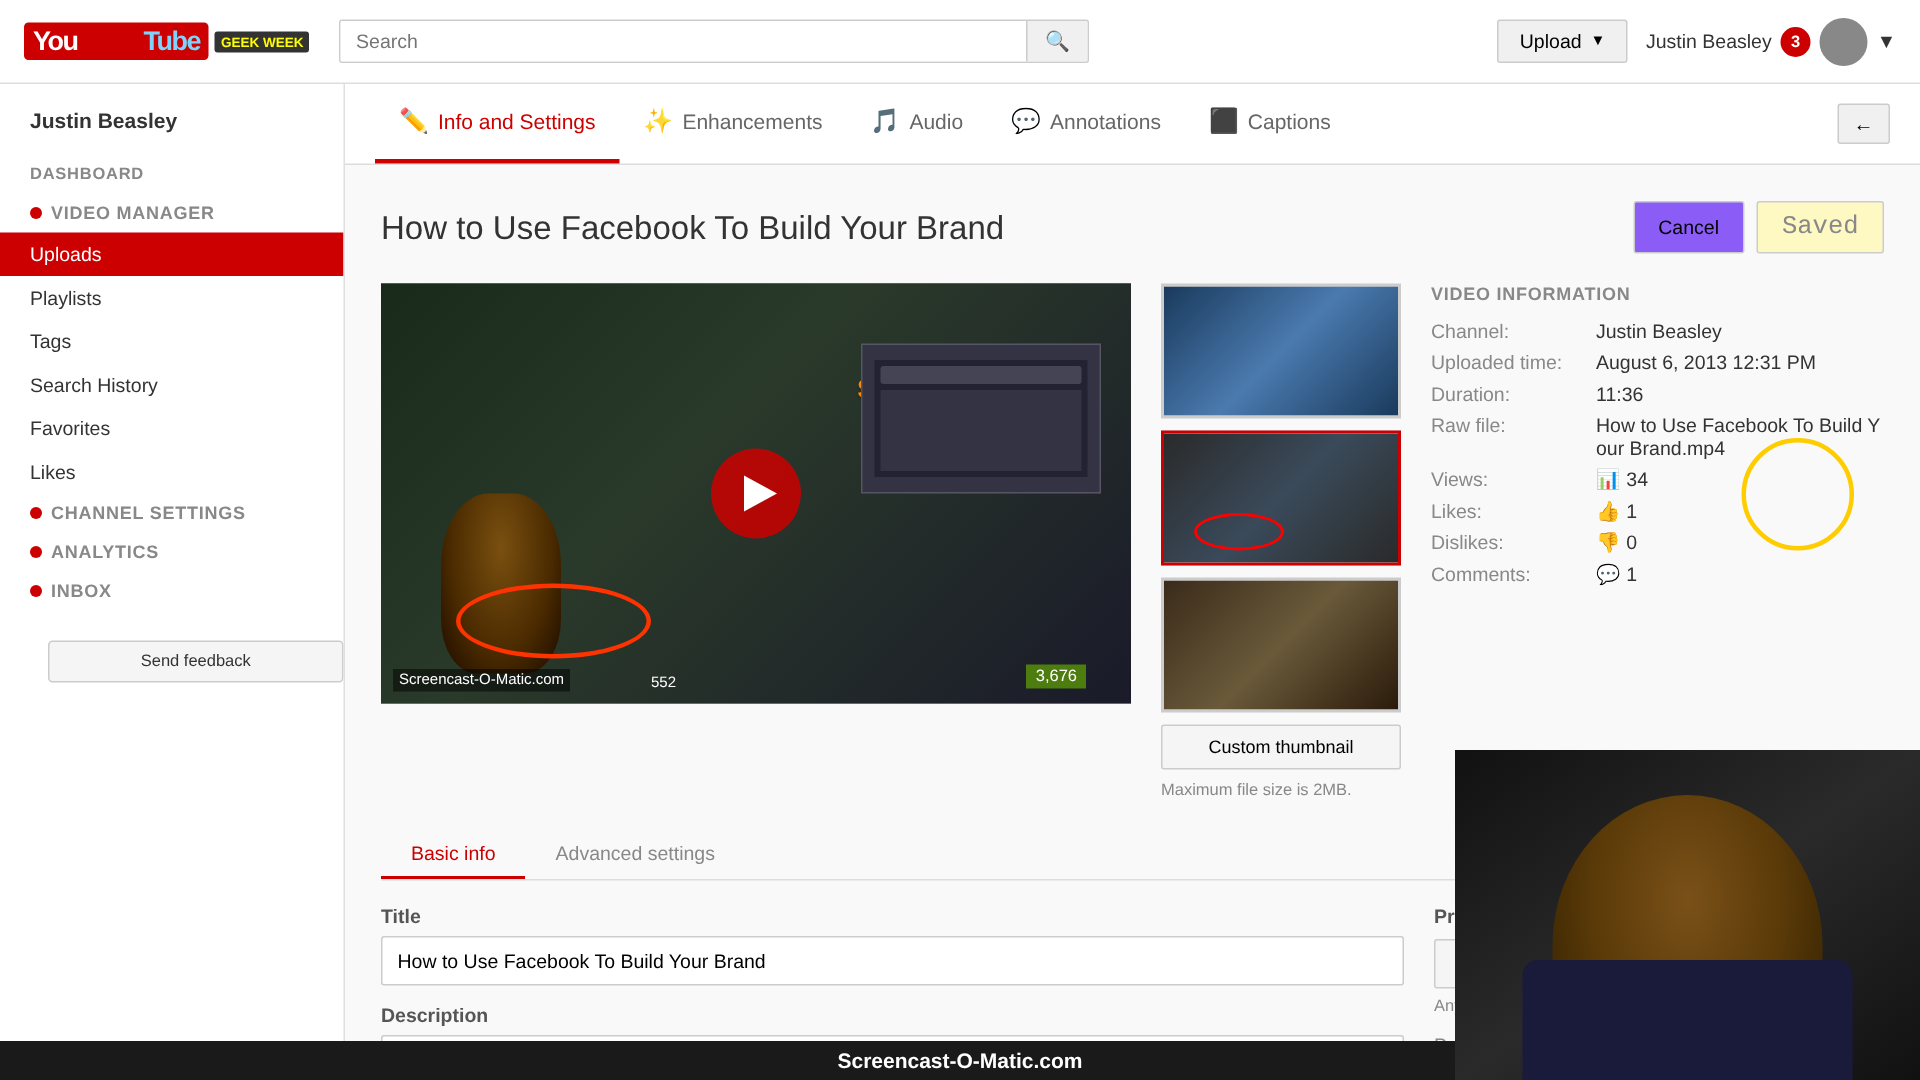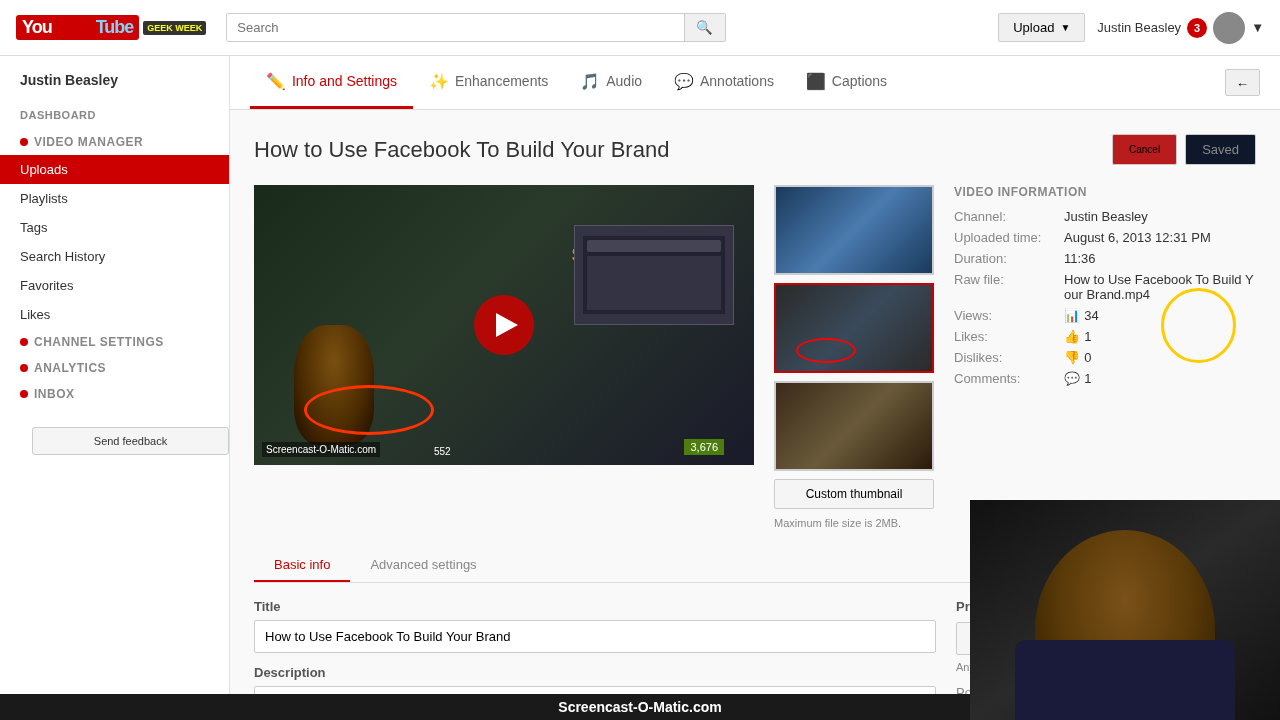--- a/index.html
+++ b/index.html
@@ -226,35 +226,36 @@
     .page-title {
       font-size: 22px;
       font-weight: normal;
       color: #333;
     }
     .header-actions {
       display: flex;
       gap: 8px;
     }
     .btn-cancel {
-      background: #b91c1c;
+      background: #8b5cf6;
       border: 1px solid #ccc;
       padding: 7px 16px;
       cursor: pointer;
-      font-size: 10px;
+      font-size: 13px;
       border-radius: 2px;
     }
     .btn-saved {
-      background: #0f172a;
+      background: #fef9c3;
       border: 1px solid #ccc;
       padding: 7px 16px;
       cursor: pointer;
-      font-size: 13px;
+      font-size: 17px;
       border-radius: 2px;
       color: #888;
+      font-family: Liberation Mono, monospace;
     }
 
     
     .video-section {
       display: flex;
       gap: 20px;
       margin-bottom: 20px;
     }
 
     

